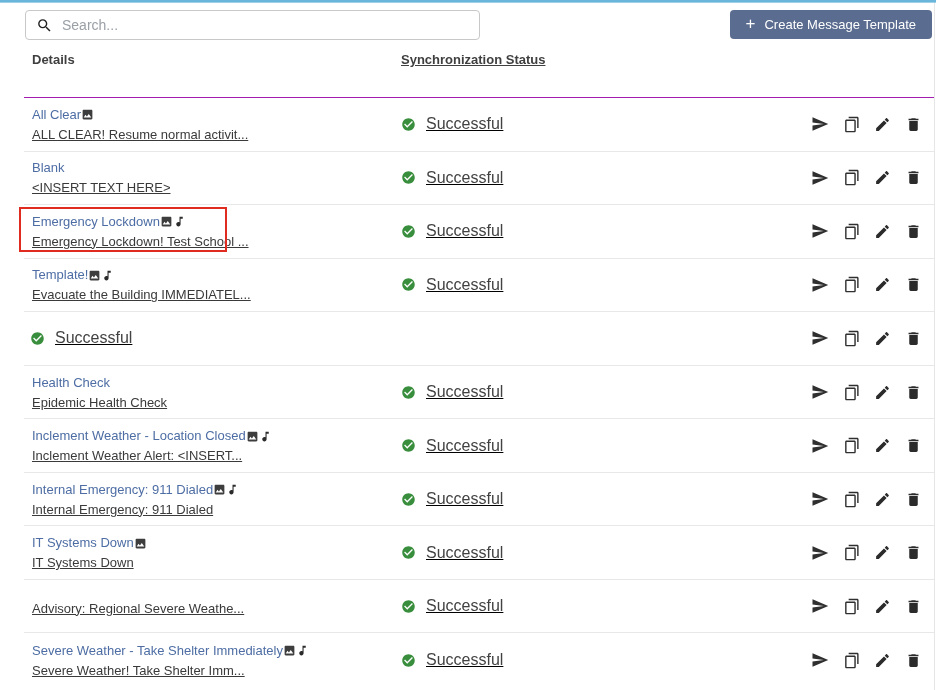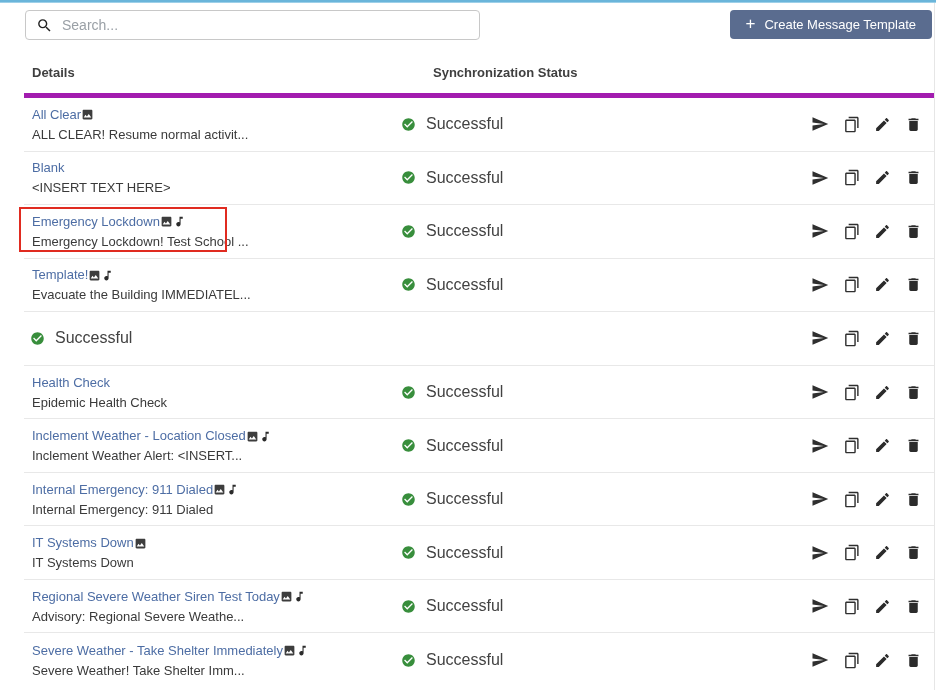--- a/index.html
+++ b/index.html
@@ -23,35 +23,35 @@
   .search-box svg{flex:0 0 auto;}
   .search-input{border:none;outline:none;flex:1;font-size:14px;color:#333;
     font-family:"Liberation Sans",sans-serif;background:transparent;}
   .search-input::placeholder{color:#9aa0a6;}
   .create-btn{background:var(--accent-button);color:#fff;border:none;border-radius:4px;
     height:29px;padding:0 16px;font-size:13px;display:flex;align-items:center;gap:9px;
     cursor:pointer;font-family:"Liberation Sans",sans-serif;}
   .create-btn .plus{font-size:17px;font-weight:400;line-height:1;position:relative;top:-1px;}
 
   
-  .thead{display:flex;align-items:center;height:58px;padding-top:12px;
-    border-bottom:5px solid #a21caf;gap:32px;}
+  .thead{display:flex;align-items:flex-start;height:58px;padding-top:12px;
+    border-bottom:1px solid #a21caf;}
   .th{font-size:13px;font-weight:700;color:#3f3f3f;}
   .c-details{flex:0 0 371px;padding-left:8px;}
-  .c-status{flex:1;display:flex;align-items:center;gap:10px;padding-left:6px;}
+  .c-status{flex:1;display:flex;align-items:center;gap:10px;padding-left:6px;text-decoration:underline;}
   .c-actions{flex:0 0 140px;display:flex;align-items:center;justify-content:flex-end;
     gap:14px;padding-right:12px;}
 
   .row{display:flex;align-items:center;height:53.55px;border-bottom:1px solid #e8e8e8;
     position:relative;}
   .row:last-child{border-bottom:none;}
   .title-line{display:flex;align-items:center;line-height:16px;}
   .title{font-size:13px;color:var(--link-blue);text-decoration:none;cursor:pointer;}
   .title-icon{display:inline-flex;align-items:center;}
-  .subtitle{font-size:13px;color:#3a3a3a;margin-top:4px;line-height:15px;}
+  .subtitle{font-size:13px;color:#3a3a3a;margin-top:4px;line-height:15px;text-decoration:underline;}
   .status-text{font-size:16px;color:#424242;}
   .check{display:inline-flex;}
   .action{background:none;border:none;padding:0;cursor:pointer;display:inline-flex;
     align-items:center;}
   .mirror{transform:scaleX(-1);}
   .highlight-box{position:absolute;left:-5px;top:2px;width:208px;height:45px;
     border:2px solid var(--highlight-red);pointer-events:none;}
 </style>
 </head>
 <body>
@@ -490,34 +490,20 @@
         <svg viewBox="0 0 24 24" width="17" height="17">
           <path fill="#2b2b2b" d="M6 19c0 1.1.9 2 2 2h8c1.1 0 2-.9 2-2V7H6v12zM19 4h-3.5l-1-1h-5l-1 1H5v2h14V4z"></path>
         </svg>
       </button>
     </div>
   </div>
 
   <div class="row">
 
     <div class="c-details">
-      <div class="title-line">
-        <a class="title">Regional Severe Weather Siren Test Today</a>
-        <span class="title-icon icon-image">
-          <svg viewBox="0 0 24 24" width="13" height="13">
-            <path d="M21 19V5c0-1.1-.9-2-2-2H5c-1.1 0-2 .9-2 2v14c0 1.1.9 2 2 2h14c1.1 0 2-.9 2-2z" fill="#3d3d3d"></path>
-            <path d="M8.3 12.6l2.6 3.1 3.4-4.4 4.7 6.2H5l3.3-4.9z" fill="#fff"></path>
-          </svg>
-        </span>
-        <span class="title-icon icon-audio">
-          <svg viewBox="0 0 24 24" width="13" height="13">
-            <path fill="#2b2b2b" d="M12 3v10.55c-.59-.34-1.27-.55-2-.55-2.21 0-4 1.79-4 4s1.79 4 4 4 4-1.79 4-4V7h4V3h-8z"></path>
-          </svg>
-        </span>
-      </div>
       <div class="subtitle">Advisory: Regional Severe Weathe...</div>
     </div>
     <div class="c-status">
       <span class="check">
         <svg viewBox="0 0 24 24" width="15" height="15">
           <path fill="#388e3c" d="M12 2C6.48 2 2 6.48 2 12s4.48 10 10 10 10-4.48 10-10S17.52 2 12 2zm-2 15l-5-5 1.41-1.41L10 14.17l7.59-7.59L19 8l-9 9z"></path>
         </svg>
       </span>
       <span class="status-text">Successful</span>
     </div>

